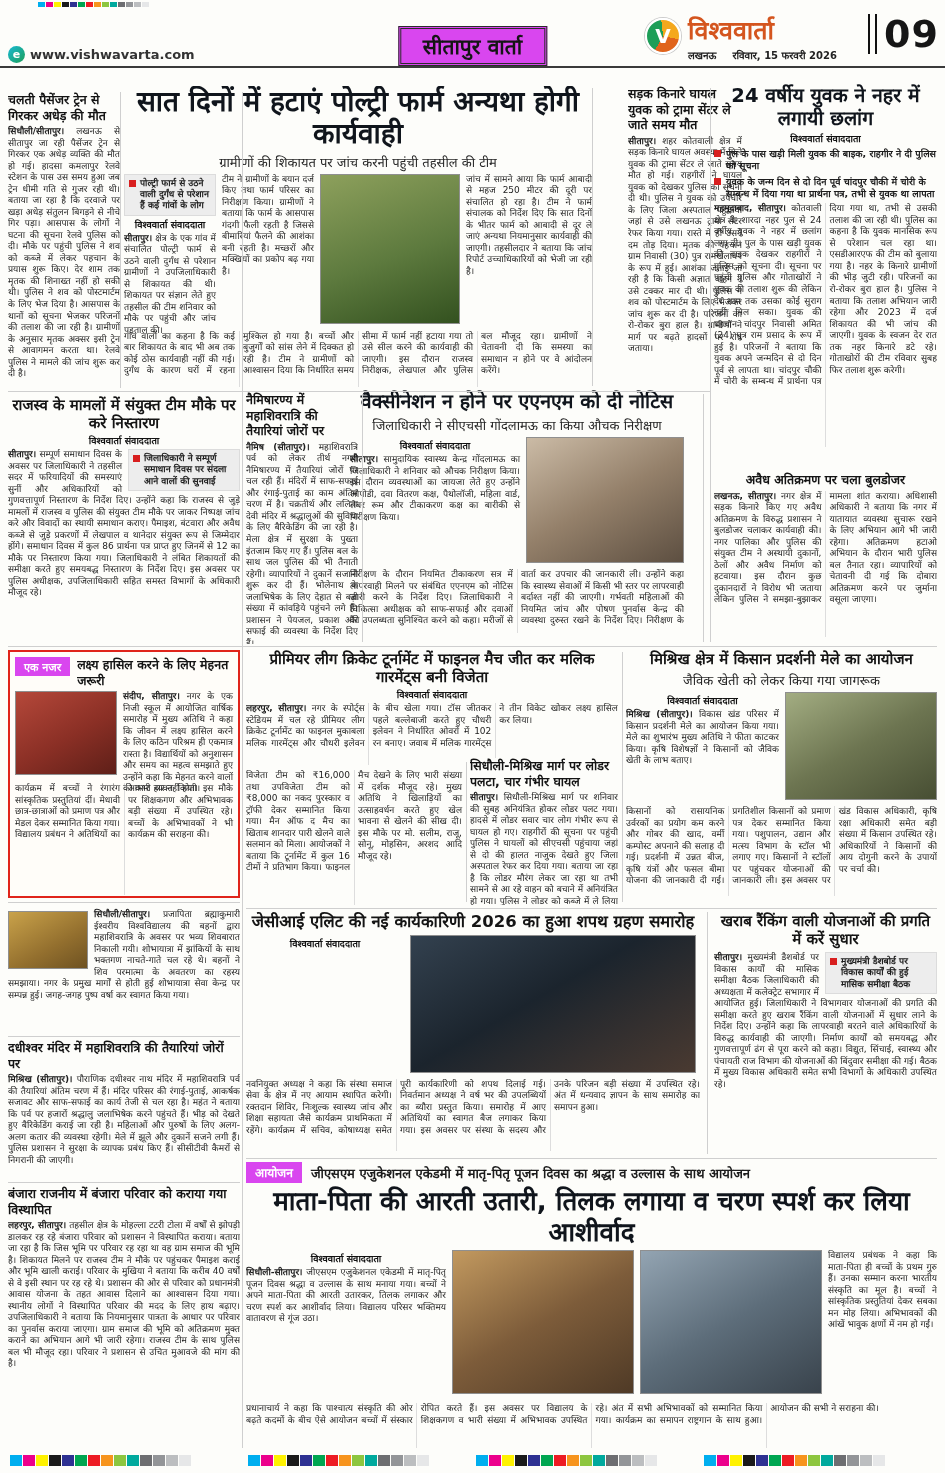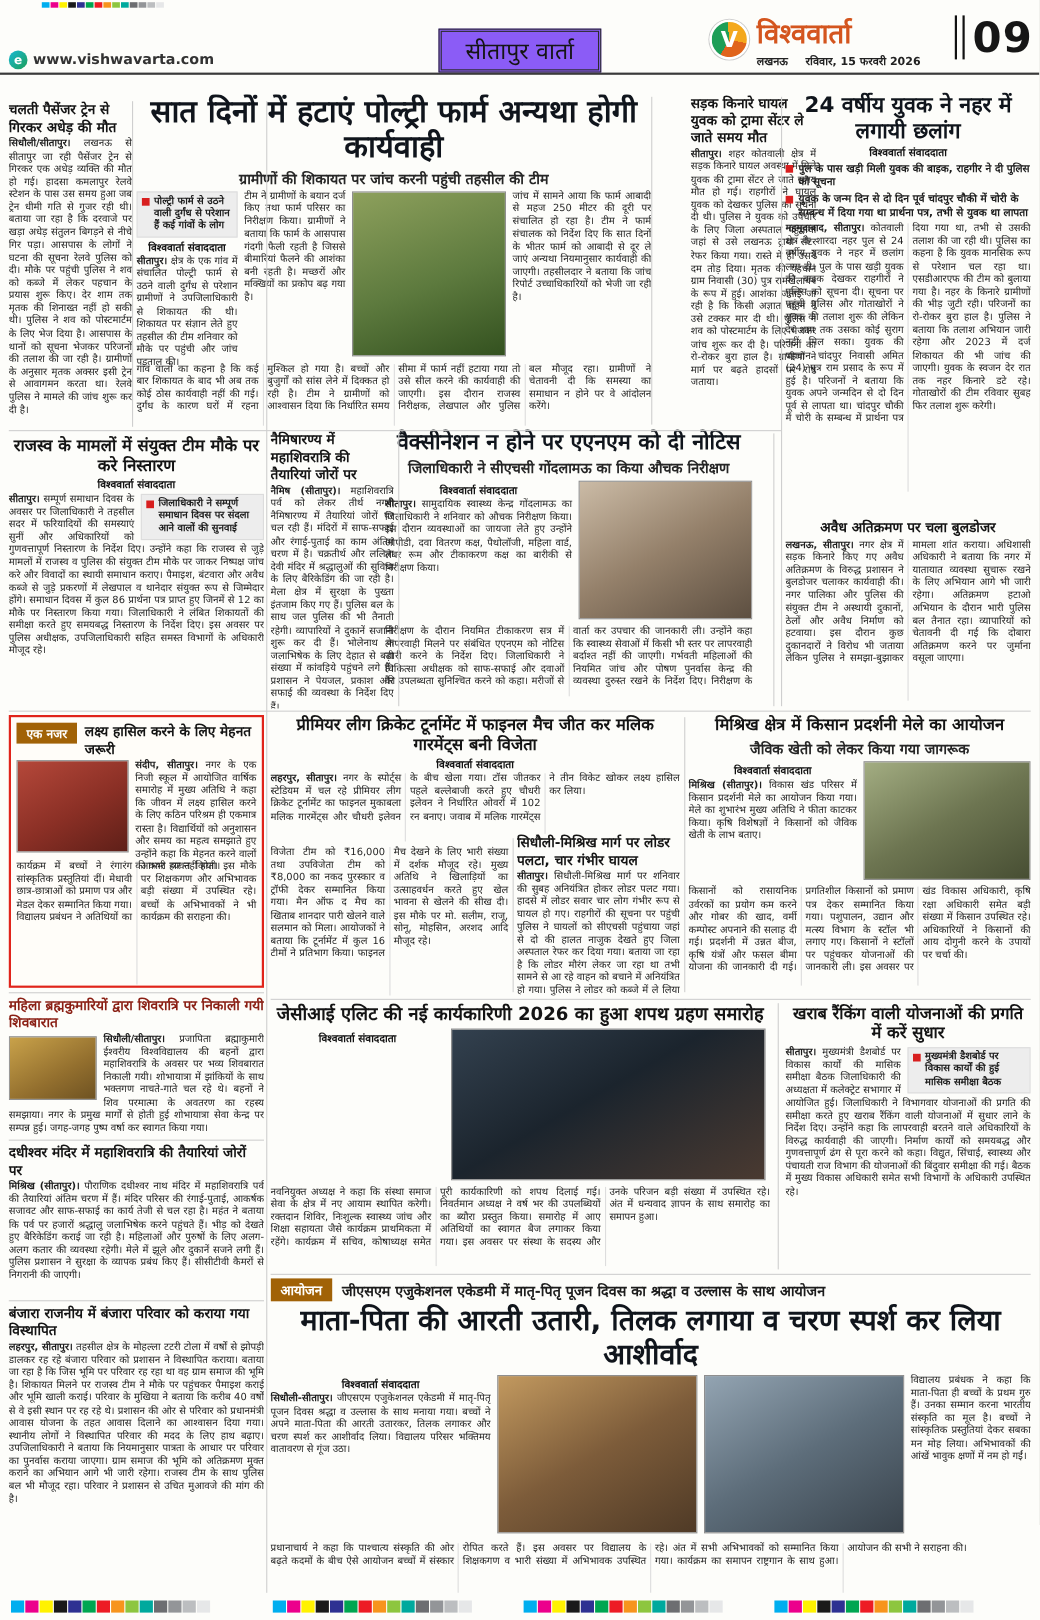--- a/index.html
+++ b/index.html
@@ -3,52 +3,52 @@
 <meta charset="utf-8">
 <style>
   *{margin:0;padding:0;box-sizing:border-box}
   html,body{background:#e8e8e4}
   body{font-family:"DejaVu Sans","Liberation Sans",sans-serif}
   .page{position:relative;width:945px;height:1473px;margin:0 auto;background:#fdfdfa;overflow:hidden;color:#1d1d1d}
   
   .header{position:absolute;left:0;top:0;width:945px;height:68px;border-bottom:2px solid #3a3a3a}
   .site{position:absolute;left:8px;top:46px;display:flex;align-items:center;gap:5px;text-decoration:none;color:#333;font-weight:bold;font-size:13px}
   .elogo{width:17px;height:17px;border-radius:50%;background:linear-gradient(135deg,#18b9d4,#1d9e57);color:#fff;font-size:11px;font-weight:bold;display:flex;align-items:center;justify-content:center}
-  .masthead{position:absolute;left:50%;top:26px;transform:translateX(-50%);border:3px double #2c2c2c;padding:3px 22px;font-size:21px;font-weight:normal;color:#151515;background:#8b5cf6;white-space:nowrap}
+  .masthead{position:absolute;left:50%;top:26px;transform:translateX(-50%);border:3px double #2c2c2c;padding:3px 22px;font-size:21px;font-weight:bold;color:#151515;background:#d946ef;white-space:nowrap}
   .brand{position:absolute;left:645px;top:18px;display:flex;gap:7px;align-items:flex-start}
   .brand-logo{width:36px;height:36px;border-radius:50%;background:conic-gradient(from 210deg,#1d9e57 0 40%,#f4a81d 40% 70%,#e0641c 70% 100%);color:#fff;font-weight:bold;font-size:20px;display:flex;align-items:center;justify-content:center;border:2px solid #fff;box-shadow:0 0 0 1px #ccc}
   .brand-name{font-size:25px;font-weight:bold;color:#d4551e;line-height:1}
   .brand-date{font-size:10px;color:#222;margin-top:5px;display:flex;gap:16px;font-weight:bold}
   .pageno{position:absolute;right:6px;top:12px;display:flex;align-items:center}
   .pn-bars{width:9px;height:40px;border-left:2px solid #111;border-right:2px solid #111;margin-right:7px}
   .pn-num{font-size:38px;font-weight:bold;color:#161616;letter-spacing:1px}
   
   .blk{position:absolute;overflow:hidden}
   .h-xl{font-size:28px;line-height:1.14;color:#10151c;font-weight:bold}
   .h-lg{font-size:19.5px;line-height:1.18;color:#10151c;font-weight:bold}
   .h-md{font-size:15px;line-height:1.2;color:#141414;font-weight:bold}
   .h-sm{font-size:12.5px;line-height:1.25;color:#141414;font-weight:bold}
   .tc{text-align:center}
   .maroon{color:#8a1f14}
-  .subhead{font-size:13px;font-weight:bold;color:#262626;margin:3px 0}
+  .subhead{font-size:13px;font-weight:normal;color:#262626;margin:3px 0}
   .byline{font-size:9.5px;font-weight:bold;text-align:center;margin:2px 0;color:#111}
   .body{font-size:9px;line-height:1.28;text-align:justify;color:#1d1d1d}
   .dl{font-weight:bold}
   .row{display:flex;gap:6px;margin-top:3px}
   .col{min-width:0}
   .cols2{column-count:2;column-gap:8px;column-rule:1px solid #ddd}
   .cols3{column-count:3;column-gap:8px;column-rule:1px solid #ddd}
   .cols4{column-count:4;column-gap:8px;column-rule:1px solid #ddd}
   .photo{flex:none;border:1px solid #8f8f8f}
   .hlbox{display:flex;gap:4px;background:#ededed;border:1px solid #dcdcdc;padding:3px 4px;font-size:9px;font-weight:bold;line-height:1.25;align-items:flex-start;text-align:left}
   .rsq{width:7px;height:7px;background:#d81f1f;flex:none;margin-top:2px}
   .fr{float:right;width:112px;margin:0 0 4px 6px}
   .flp{float:left;margin:2px 6px 3px 0}
   .bullet{display:flex;gap:5px;font-size:9.5px;font-weight:bold;line-height:1.3;margin:3px 0}
-  .tag{background:#a16207;color:#fff;font-weight:bold;font-size:11px;padding:2px 9px;flex:none;align-self:flex-start}
+  .tag{background:#d946ef;color:#fff;font-weight:bold;font-size:11px;padding:2px 9px;flex:none;align-self:flex-start}
   .aj-top{display:flex;align-items:center;gap:9px;margin-bottom:3px}
   .aj-kicker{font-size:13px;font-weight:bold;color:#1c1c1c}
   .ek-box{border:2px solid #e0241b;padding:5px;background:#fffdf9}
   .vline{position:absolute;width:1px;background:#cfcfcf}
   .hline{position:absolute;height:1px;background:#cfcfcf}
   .reg-row{position:absolute;display:flex;gap:1px}
   .reg-row span{width:12px;height:11px;display:block}
   .reg-row.mini span{width:7px;height:5px}
   
   .ph-poultry{background:linear-gradient(160deg,#8da05c,#5d7a3e 55%,#33511f)}
@@ -195,21 +195,20 @@
     <div class="row" style="height:88px">
       <div class="photo ph-eknazar" style="width:102px;height:84px"></div>
       <div class="col" style="flex:1">
           <p class="body"><b class="dl">संदीप, सीतापुर।</b> <span>नगर के एक निजी स्कूल में आयोजित वार्षिक समारोह में मुख्य अतिथि ने कहा कि जीवन में लक्ष्य हासिल करने के लिए कठिन परिश्रम ही एकमात्र रास्ता है। विद्यार्थियों को अनुशासन और समय का महत्व समझाते हुए उन्होंने कहा कि मेहनत करने वालों की कभी हार नहीं होती।</span></p>
         </div>
     </div>
     <p class="body cols2" style="margin-top:4px;height:112px">कार्यक्रम में बच्चों ने रंगारंग सांस्कृतिक प्रस्तुतियां दीं। मेधावी छात्र-छात्राओं को प्रमाण पत्र और मेडल देकर सम्मानित किया गया। विद्यालय प्रबंधन ने अतिथियों का आभार व्यक्त किया। इस मौके पर शिक्षकगण और अभिभावक बड़ी संख्या में उपस्थित रहे। बच्चों के अभिभावकों ने भी कार्यक्रम की सराहना की।</p>
   </article>
 
   <article class="blk" style="left:8px;top:906px;width:232px;height:128px">
-    <h3 class="h-sm maroon">महिला ब्रह्मकुमारियों द्वारा शिवरात्रि पर निकाली गयी शिवबारात</h3>
     <div style="margin-top:3px">
       <div class="photo ph-shivbarat flp" style="width:80px;height:58px"></div>
       <p class="body"><b class="dl">सिधौली/सीतापुर।</b> <span>प्रजापिता ब्रह्माकुमारी ईश्वरीय विश्वविद्यालय की बहनों द्वारा महाशिवरात्रि के अवसर पर भव्य शिवबारात निकाली गयी। शोभायात्रा में झांकियों के साथ भक्तगण नाचते-गाते चल रहे थे। बहनों ने शिव परमात्मा के अवतरण का रहस्य समझाया। नगर के प्रमुख मार्गों से होती हुई शोभायात्रा सेवा केन्द्र पर सम्पन्न हुई। जगह-जगह पुष्प वर्षा कर स्वागत किया गया।</span></p>
     </div>
   </article>
 
   <article class="blk" style="left:8px;top:1040px;width:232px;height:140px">
     <h3 class="h-sm">दधीश्वर मंदिर में महाशिवरात्रि की तैयारियां जोरों पर</h3>
     <p class="body" style="margin-top:3px"><b class="dl">मिश्रिख (सीतापुर)।</b> <span>पौराणिक दधीश्वर नाथ मंदिर में महाशिवरात्रि पर्व की तैयारियां अंतिम चरण में हैं। मंदिर परिसर की रंगाई-पुताई, आकर्षक सजावट और साफ-सफाई का कार्य तेजी से चल रहा है। महंत ने बताया कि पर्व पर हजारों श्रद्धालु जलाभिषेक करने पहुंचते हैं। भीड़ को देखते हुए बैरिकेडिंग कराई जा रही है। महिलाओं और पुरुषों के लिए अलग-अलग कतार की व्यवस्था रहेगी। मेले में झूले और दुकानें सजने लगी हैं। पुलिस प्रशासन ने सुरक्षा के व्यापक प्रबंध किए हैं। सीसीटीवी कैमरों से निगरानी की जाएगी।</span></p>
   </article>

